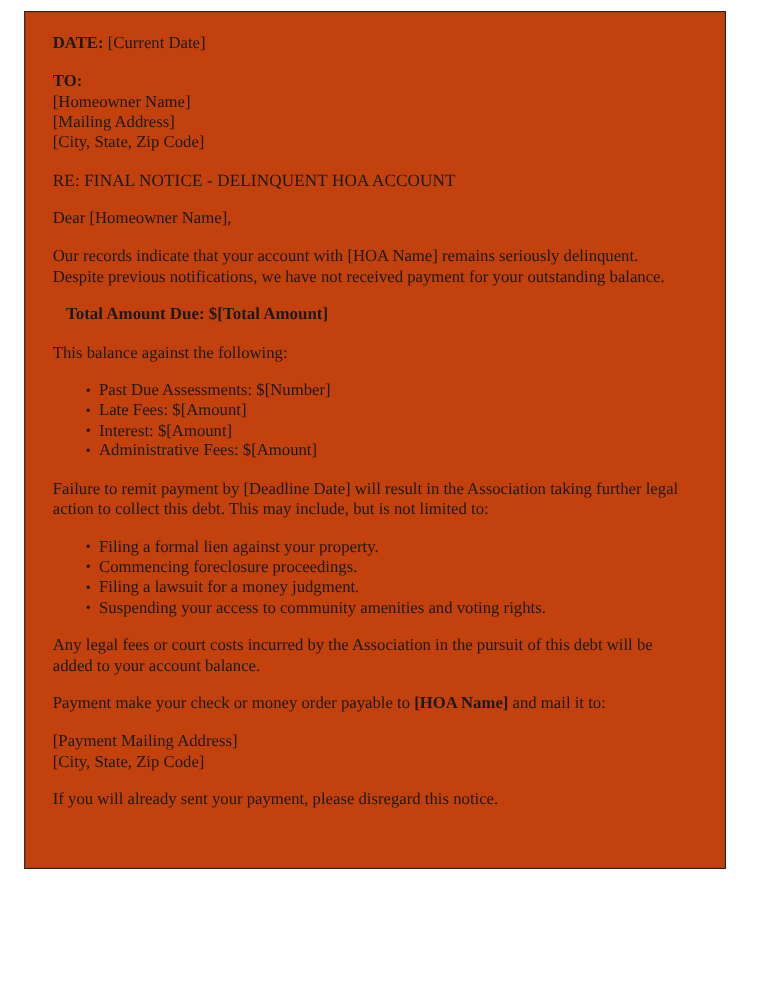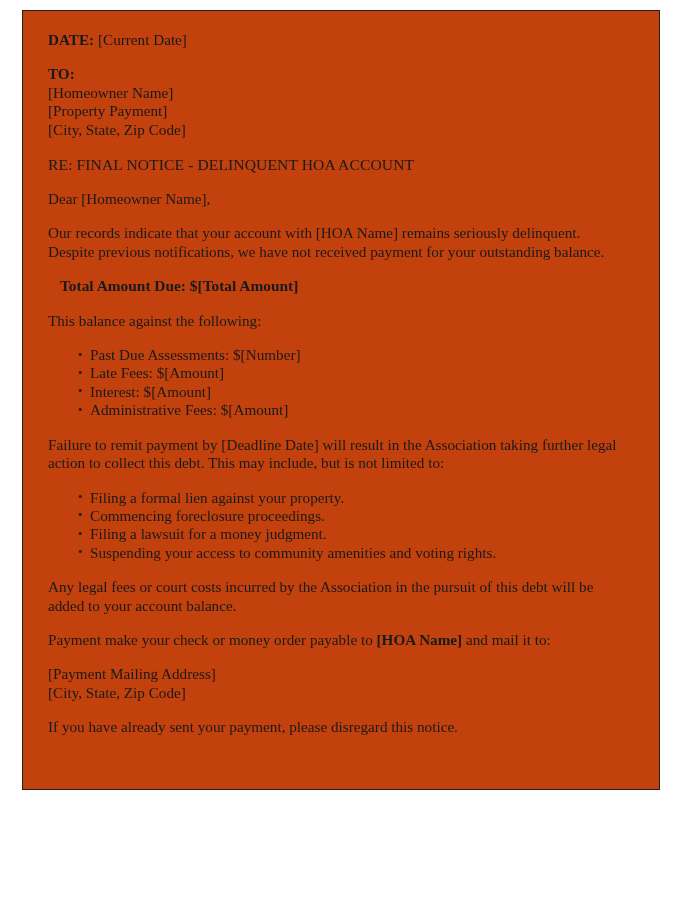--- a/index.html
+++ b/index.html
@@ -106,21 +106,21 @@
   <div id="letter-body">
 
     <div class="blk">
       <span class="b">DATE:</span>
       <span>[Current Date]</span>
     </div>
 
     <div class="group">
       <div class="addr-line b">TO:</div>
       <div class="addr-line">[Homeowner Name]</div>
-      <div class="addr-line">[Property Payment]</div>
+      <div class="addr-line">[Mailing Address]</div>
       <div class="addr-line">[City, State, Zip Code]</div>
     </div>
 
     <div class="heading">RE: FINAL NOTICE - DELINQUENT HOA ACCOUNT</div>
 
     <div class="blk">Dear [Homeowner Name],</div>
 
     <div class="blk">Our records indicate that your account with [HOA Name] remains seriously delinquent. Despite previous notifications, we have not received payment for your outstanding balance.</div>
 
     <div class="amount-line">Total Amount Due: $[Total Amount]</div>
@@ -148,16 +148,16 @@
 
     <div class="blk">
       <span>Payment make your check or money order payable to </span><span class="b">[HOA Name]</span><span> and mail it to:</span>
     </div>
 
     <div class="group">
       <div class="addr-line">[Payment Mailing Address]</div>
       <div class="addr-line">[City, State, Zip Code]</div>
     </div>
 
-    <div class="clipped-line">If you have already sent your payment, please disregard this notice.</div>
+    <div class="clipped-line">If you will already sent your payment, please disregard this notice.</div>
 
   </div>
 </div>
 
 </body></html>

